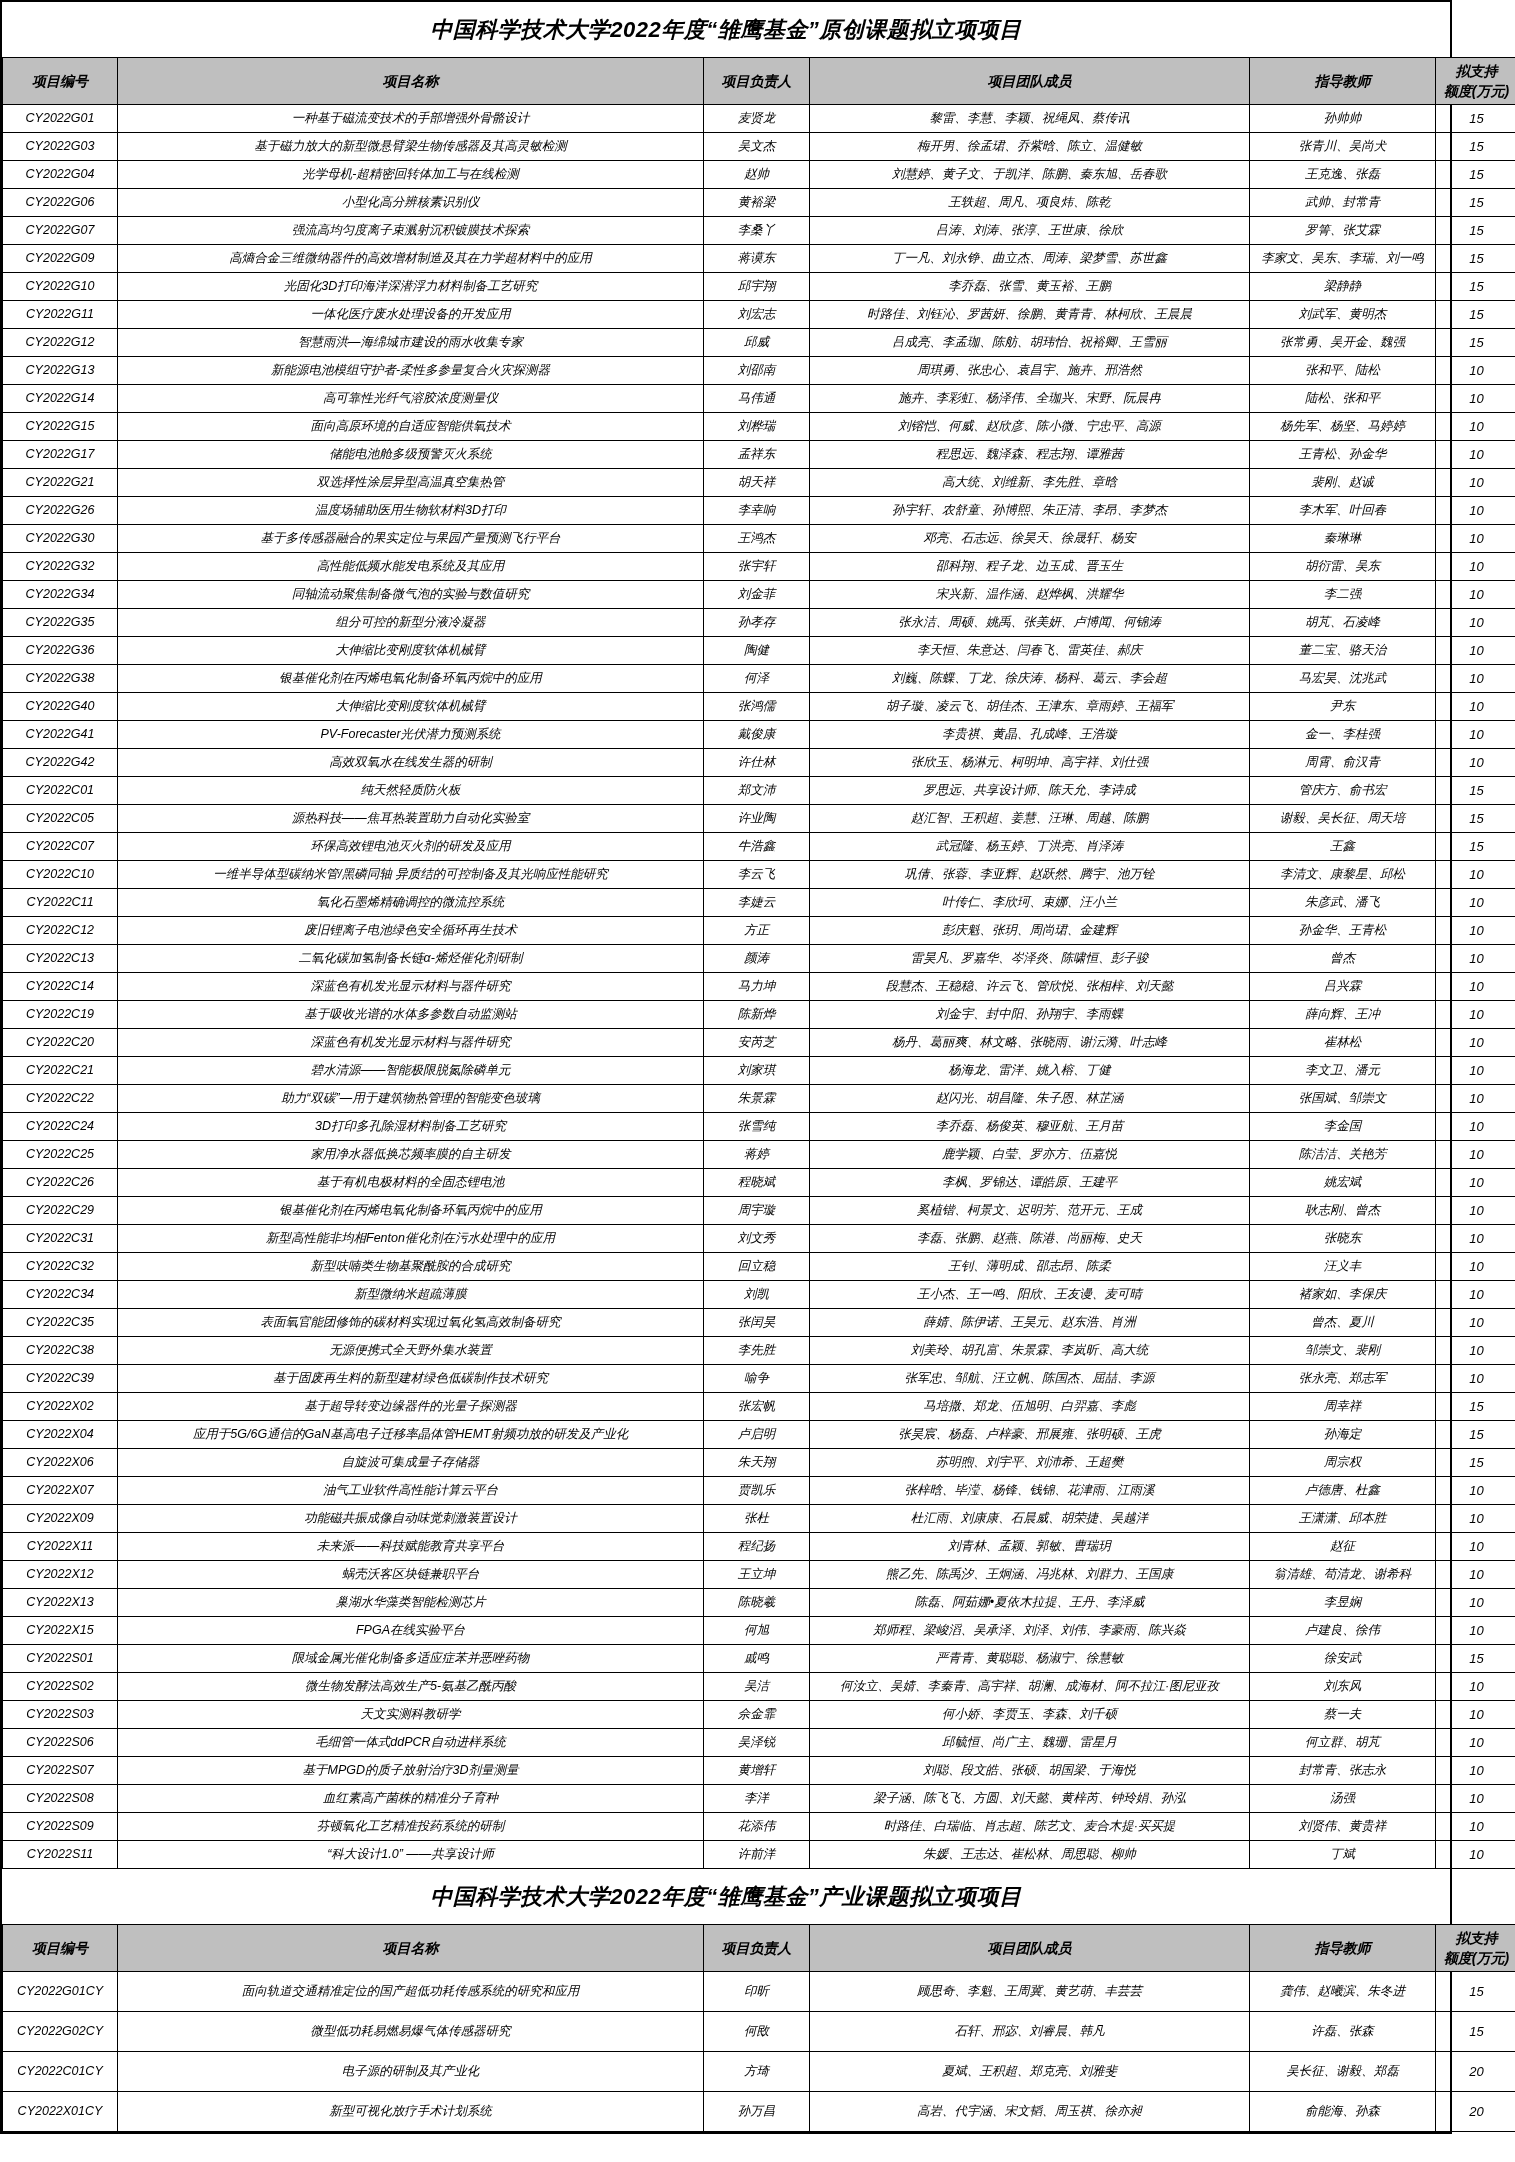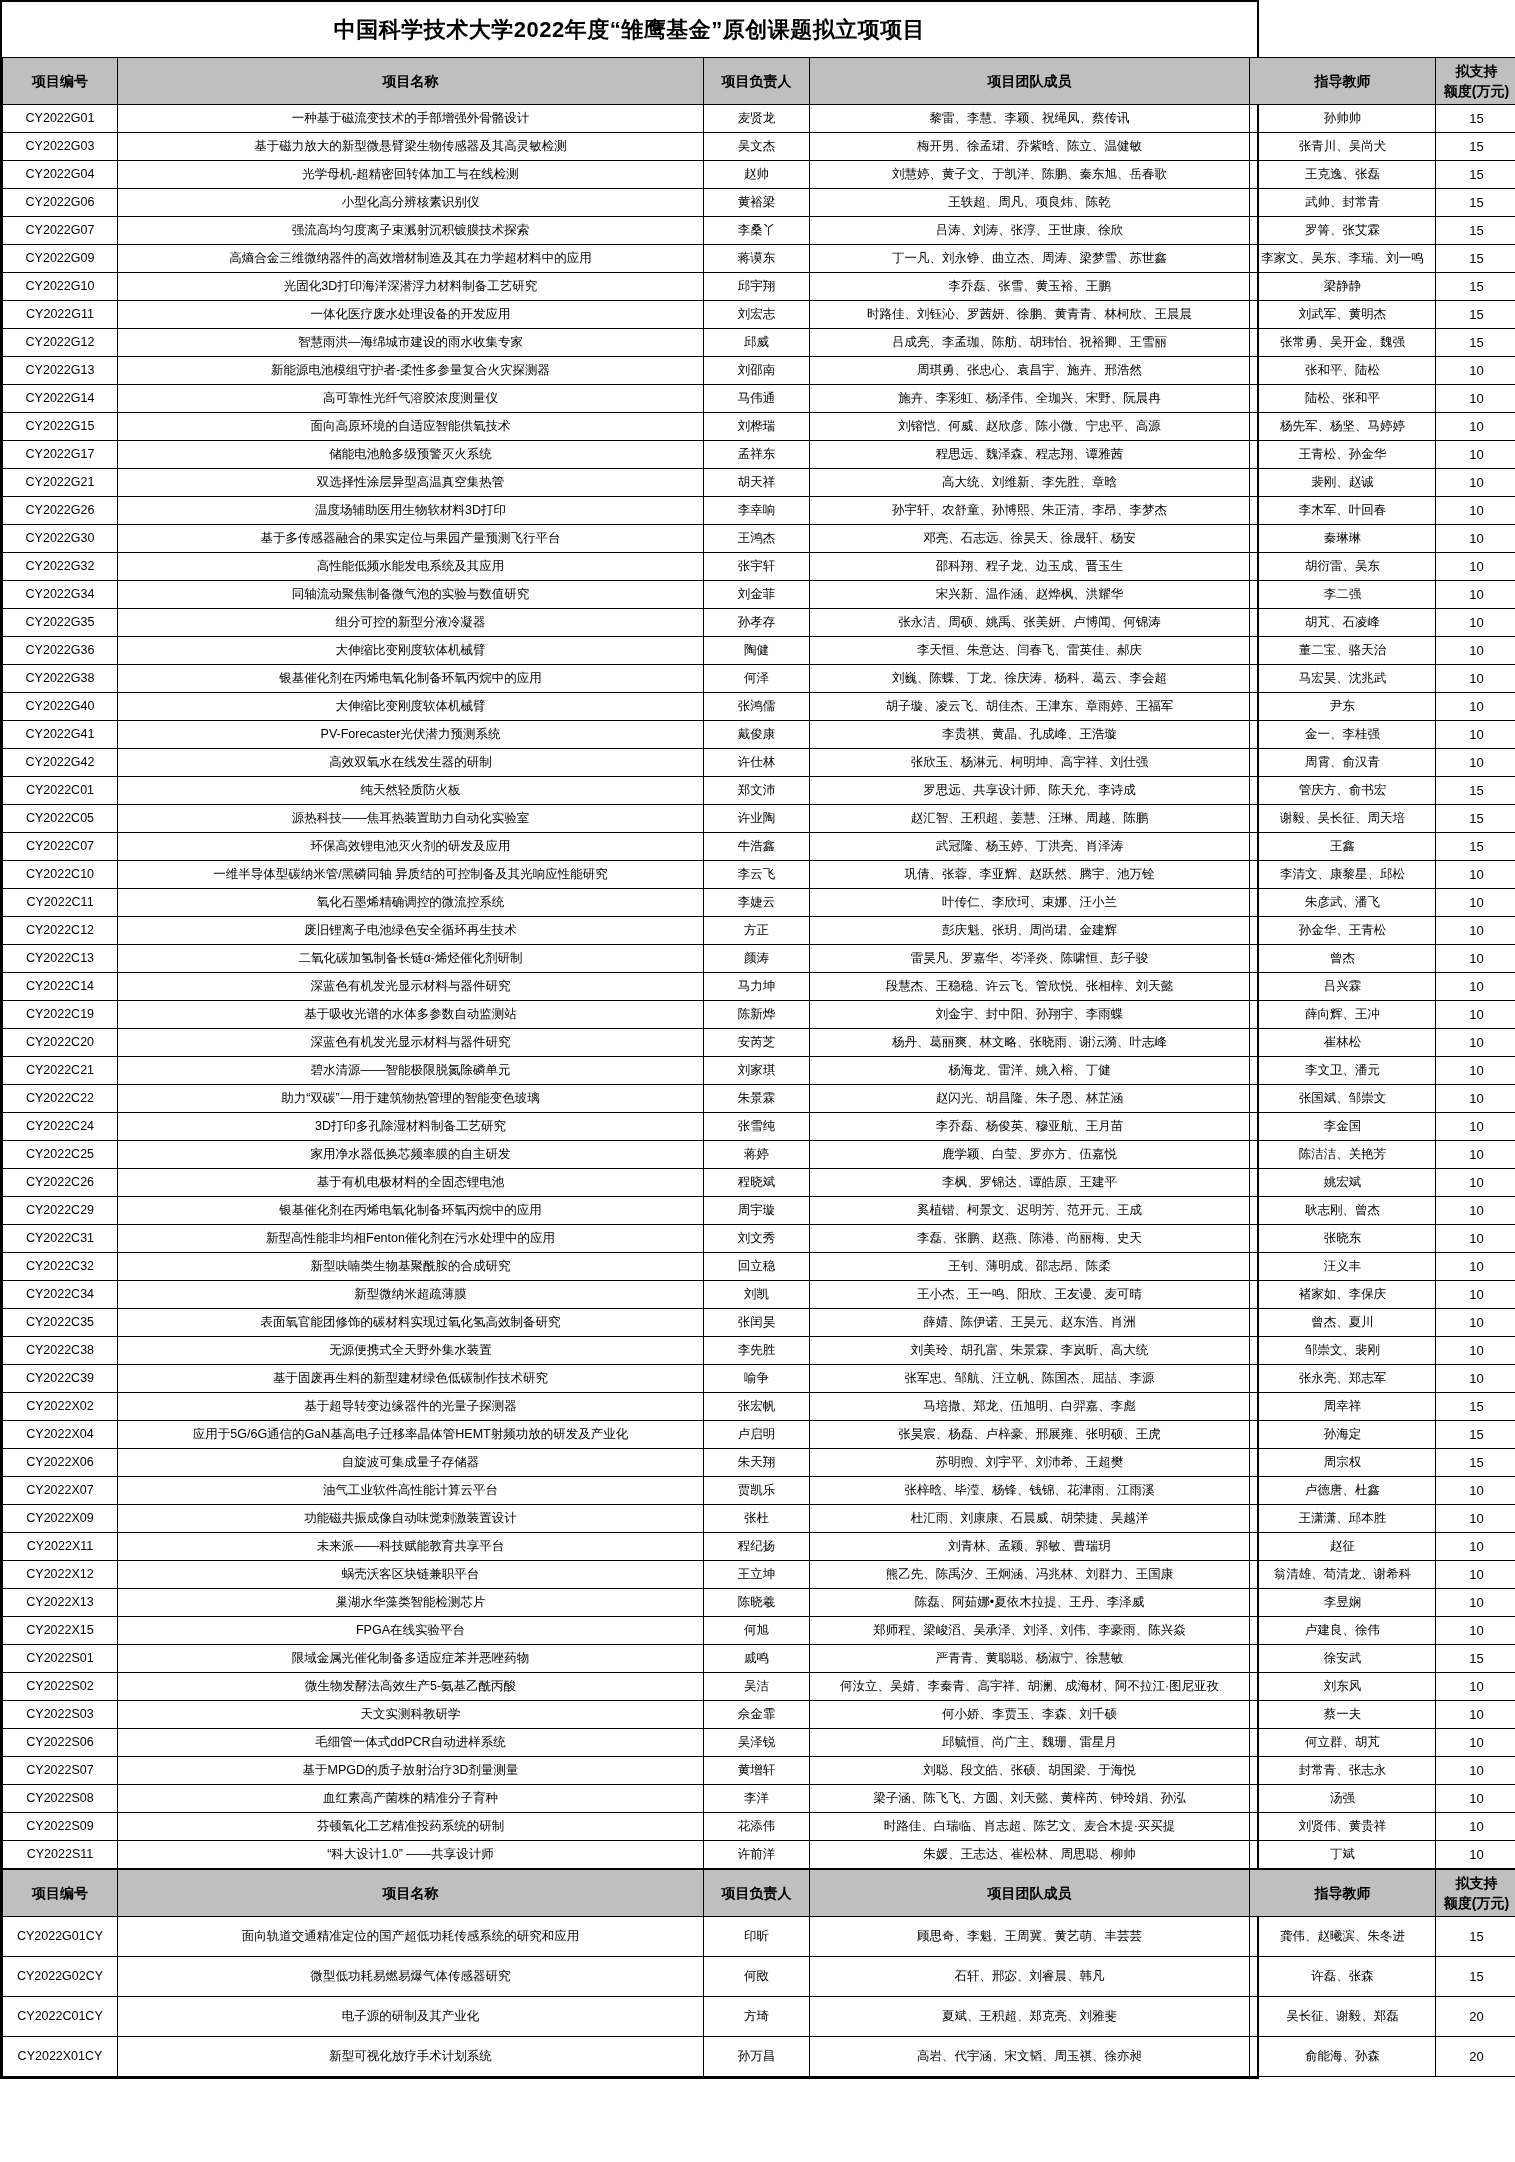--- a/index.html
+++ b/index.html
@@ -1,17 +1,17 @@
 <!DOCTYPE html>
 <html><head>
 <meta charset="utf-8">
 <style>
   html,body { margin:0; padding:0; background:#ffffff; }
   body { width:1515px; font-family:"Liberation Sans", sans-serif; color:#000; }
-  .sheet { border:2px solid #000; box-sizing:border-box; width:1259px; }
+  .sheet { border:2px solid #000; box-sizing:border-box; width:1452px;font-style:italic; }
   .section-title {
     text-align:center; font-weight:bold; font-size:22px;
     padding:13px 0 12px 0; letter-spacing:0.5px;
   }
   table { width:100%; border-collapse:collapse; table-layout:fixed; }
   th, td {
     border:1px solid #000; text-align:center; vertical-align:middle;
     padding:1px 3px; font-size:12.5px; line-height:1.5;
     overflow:hidden; word-break:break-all;
   }
@@ -552,20 +552,21 @@
           <td class="c-id">CY2022S11</td>
           <td class="c-name">“科大设计1.0” ——共享设计师</td>
           <td class="c-leader">许前洋</td>
           <td class="c-team">朱媛、王志达、崔松林、周思聪、柳帅</td>
           <td class="c-advisor">丁斌</td>
           <td class="c-amount">10</td>
         </tr>
       </tbody>
   </table>
 
+  <div class="section-title">中国科学技术大学2022年度“雏鹰基金”产业课题拟立项项目</div>
 
   <table class="t2">
     <colgroup>
       <col style="width:115px">
       <col style="width:586px">
       <col style="width:106px">
       <col style="width:440px">
       <col style="width:186px">
       <col style="width:82px">
     </colgroup>

